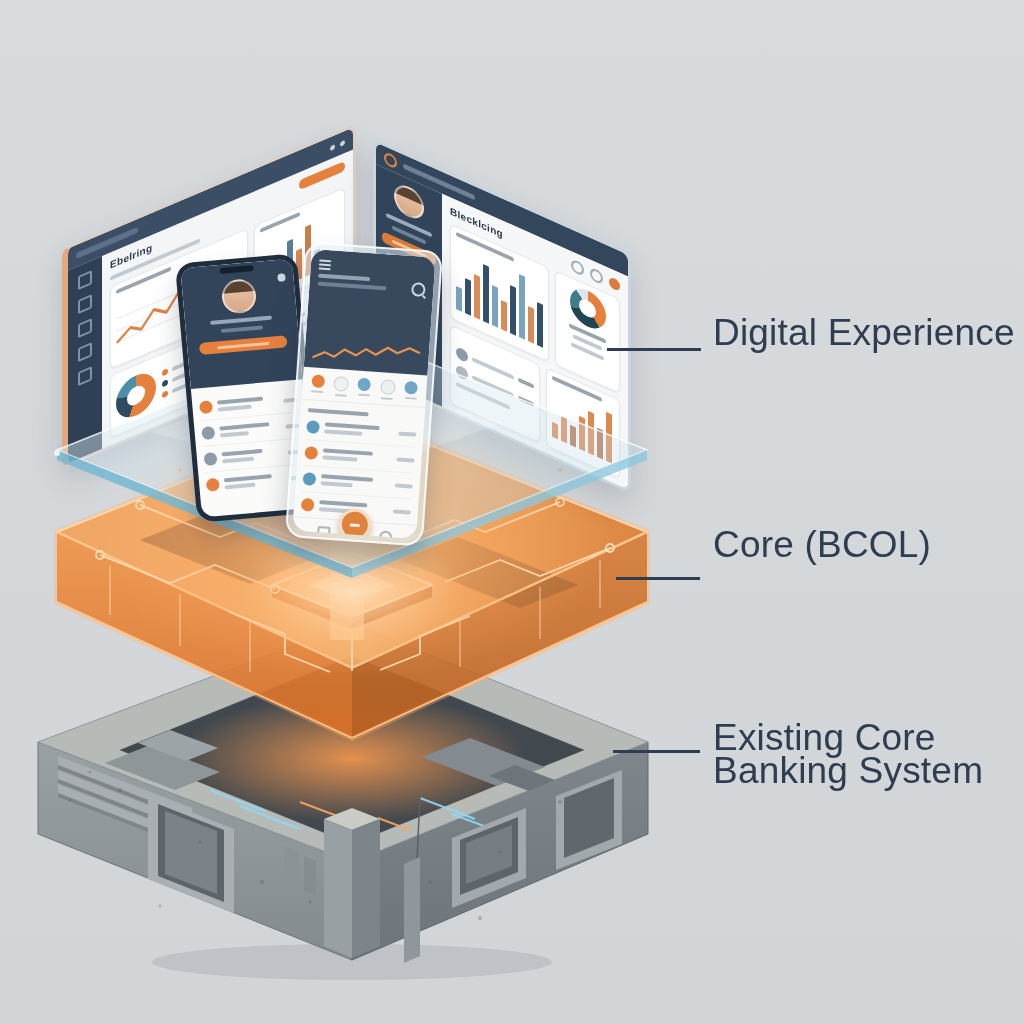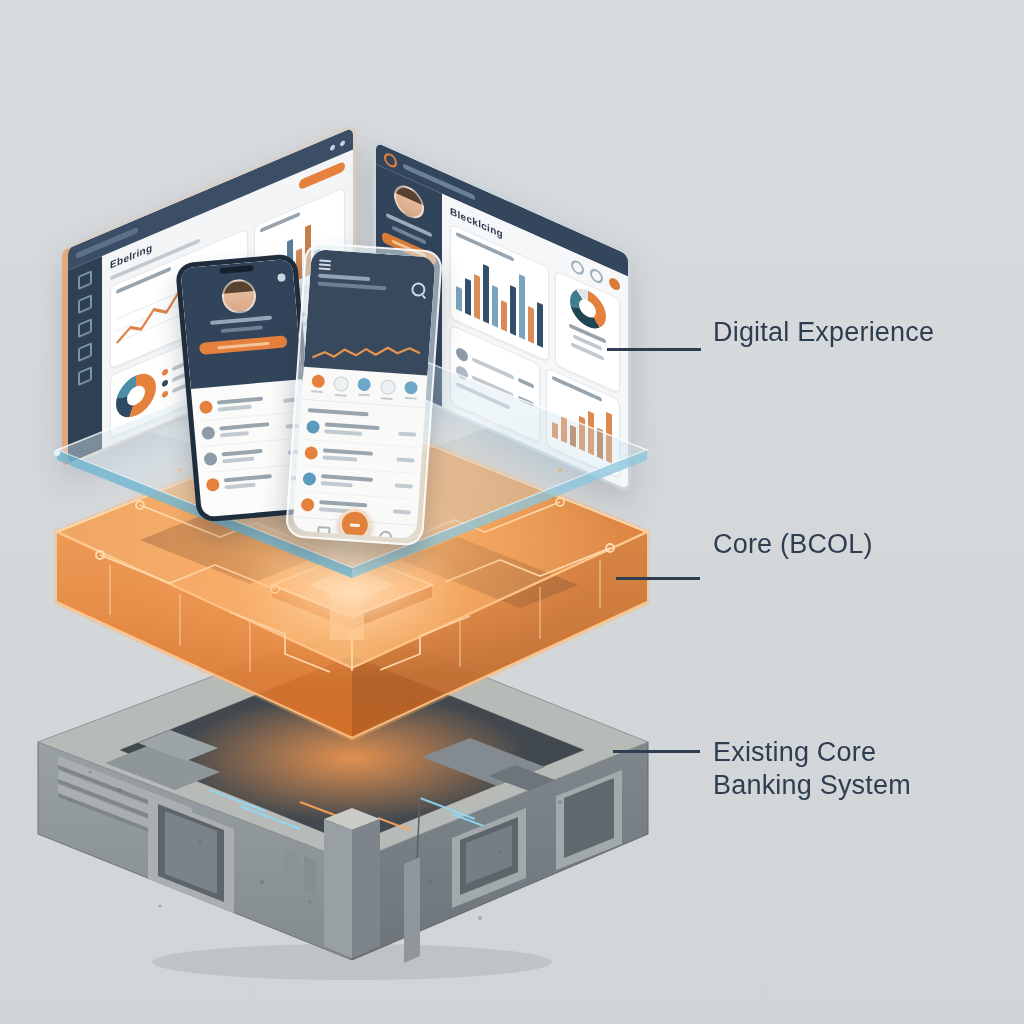--- a/index.html
+++ b/index.html
@@ -68,21 +68,21 @@
   .qitem{display:flex;flex-direction:column;align-items:center;gap:3px;}
   .qitem b{display:block;width:12px;height:2px;background:#c4ccd2;border-radius:1px;}
   .p2-list{flex:1;padding:4px 7px 0;display:flex;flex-direction:column;}
   .p2-bottom{flex:0 0 26px;border-top:1px solid #e6eaec;display:flex;align-items:center;justify-content:space-around;position:relative;}
   .bicon{width:9px;height:9px;border:2px solid #aab4bc;border-radius:2px;}
   .fab{position:absolute;left:50%;top:-13px;transform:translateX(-50%);width:26px;height:26px;border-radius:50%;
       background:#e0813c;border:3px solid #f4ddc6;box-shadow:0 3px 6px rgba(150,80,20,.4);display:flex;align-items:center;justify-content:center;}
   .fab i{display:block;width:10px;height:3px;background:#fff3e6;border-radius:1px;}
 
   
-  .callout{position:absolute;z-index:6;color:#2e3d4f;font-size:27px;line-height:33px;font-weight:500;letter-spacing:.2px;}
+  .callout{position:absolute;z-index:6;color:#2e3d4f;font-size:37px;line-height:33px;font-weight:500;letter-spacing:.2px;}
   .cline{position:absolute;z-index:6;height:3px;background:#2e3d4f;}
 </style>
 </head>
 <body>
 
 <div id="stage">
 
   <svg id="scene-back" class="layer" viewBox="0 0 1024 1024">
     <defs>
       <linearGradient id="leftFaceG" x1="0" y1="0" x2="0" y2="1">
@@ -576,18 +576,18 @@
   <div class="callout" style="left:713px;top:316px">
     <div>Digital Experience</div>
   </div>
 
   <div class="cline" style="left:616px;top:577px;width:84px"></div>
   <div class="callout" style="left:713px;top:528px">
     <div>Core (BCOL)</div>
   </div>
 
   <div class="cline" style="left:613px;top:750px;width:87px"></div>
-  <div class="callout" style="left:713px;top:736px">
+  <div class="callout" style="left:713px;top:721px">
     <div>Existing Core</div>
     <div>Banking System</div>
   </div>
 
 </div>
 
 </body></html>

